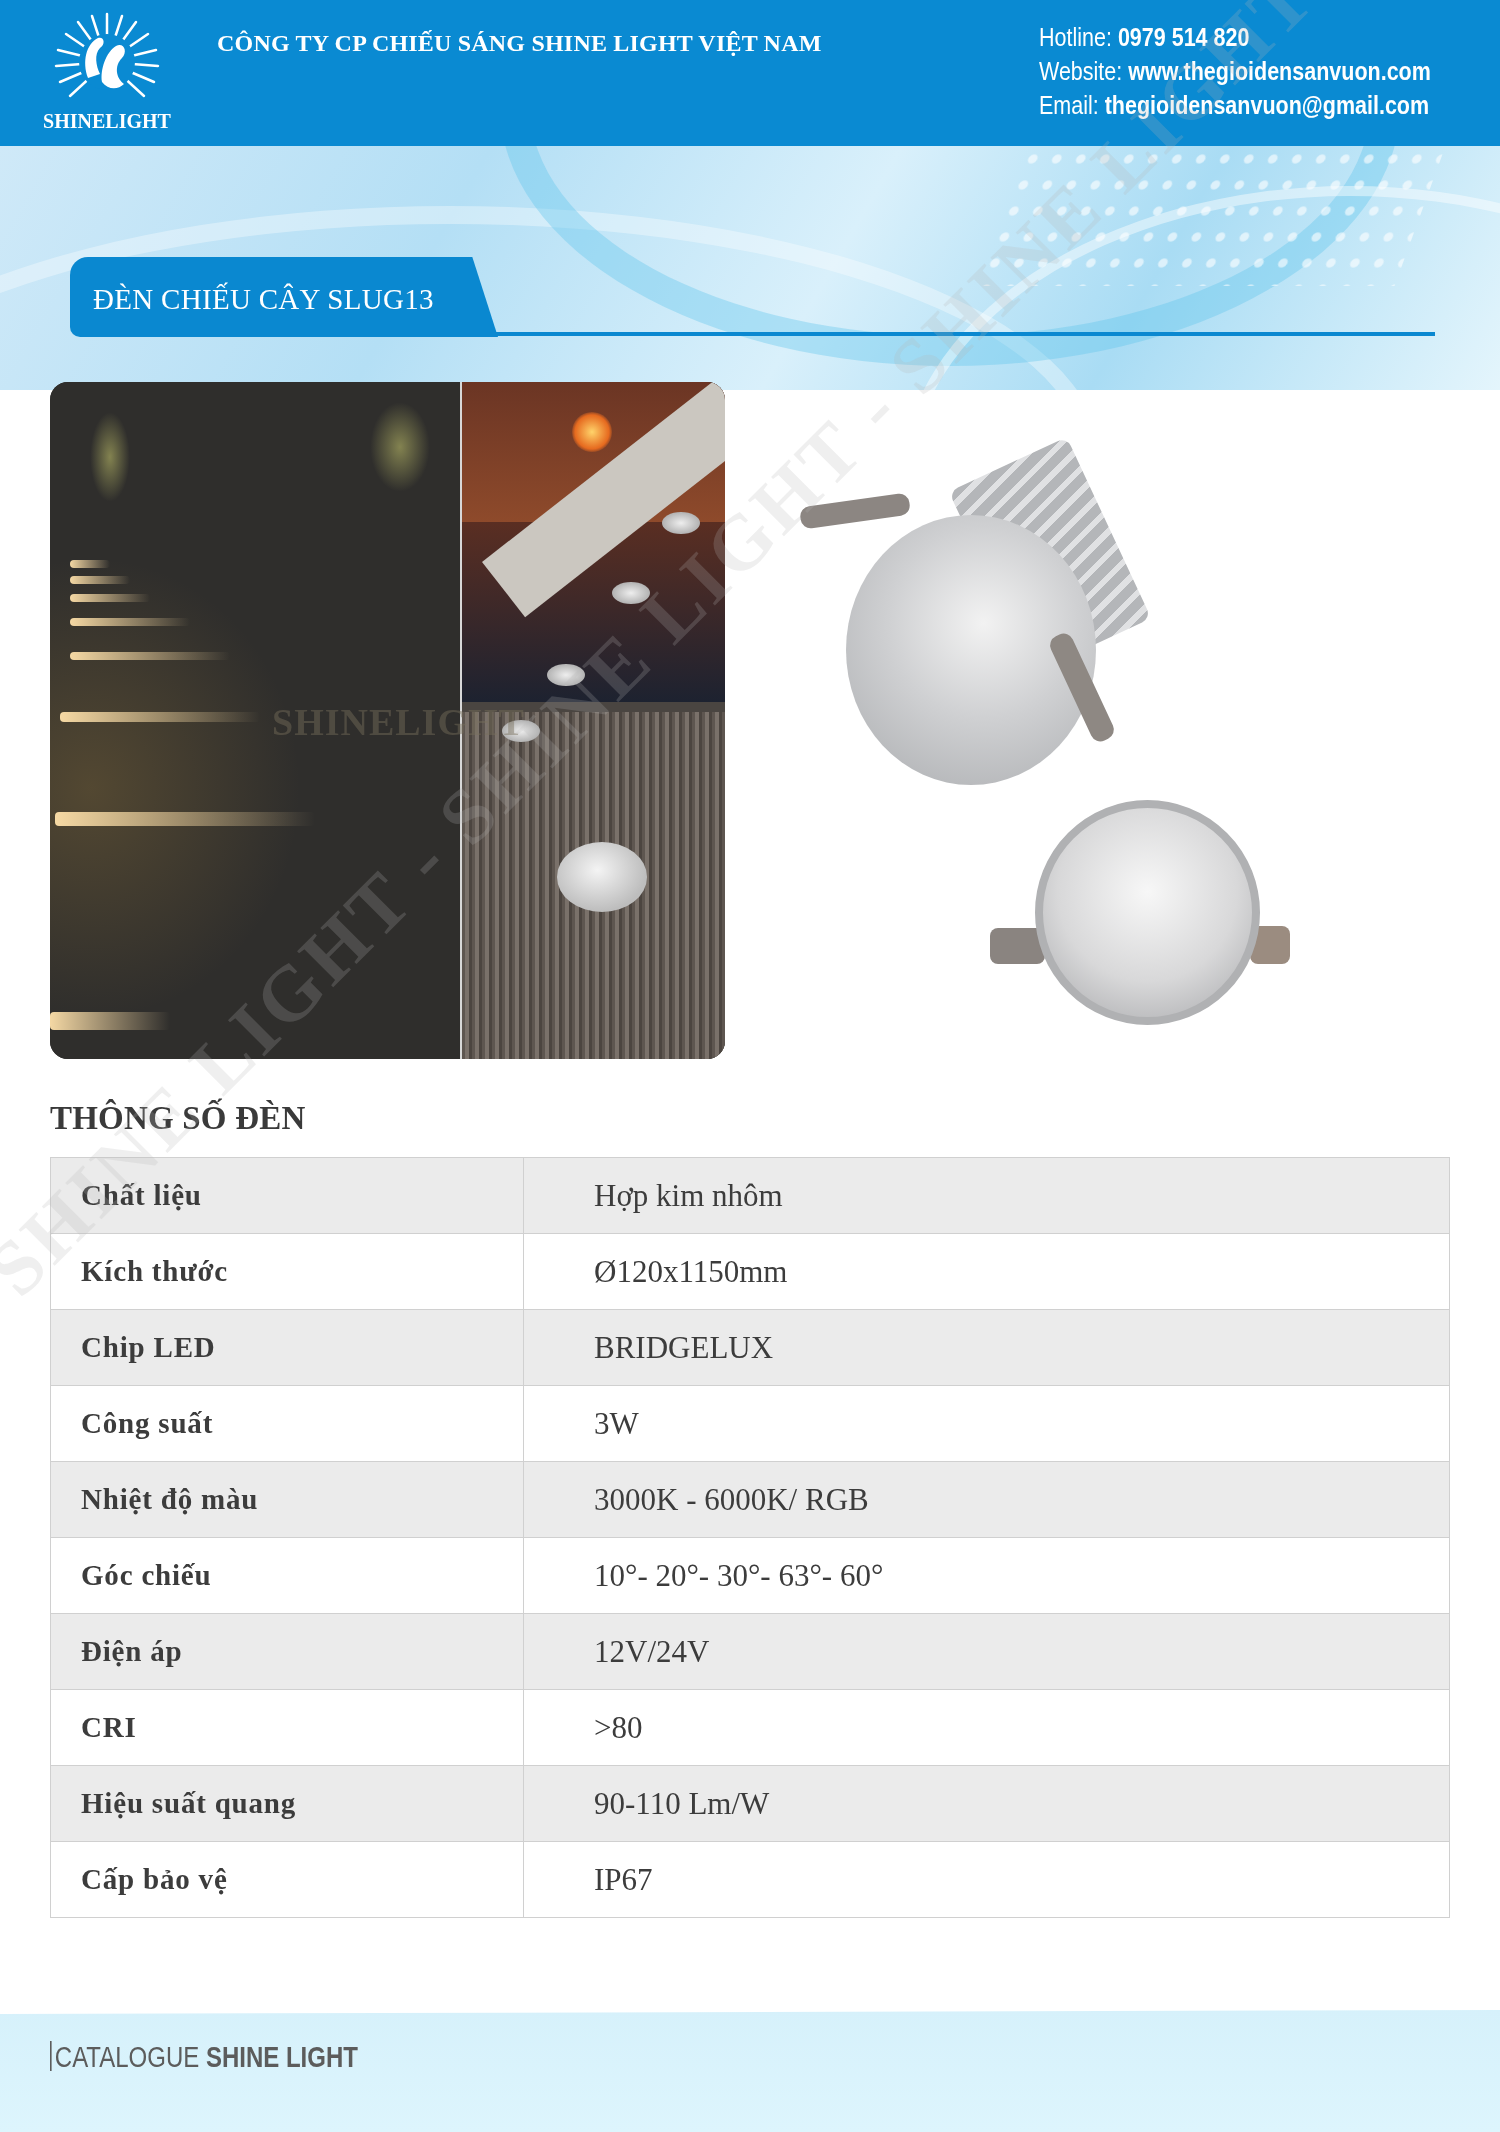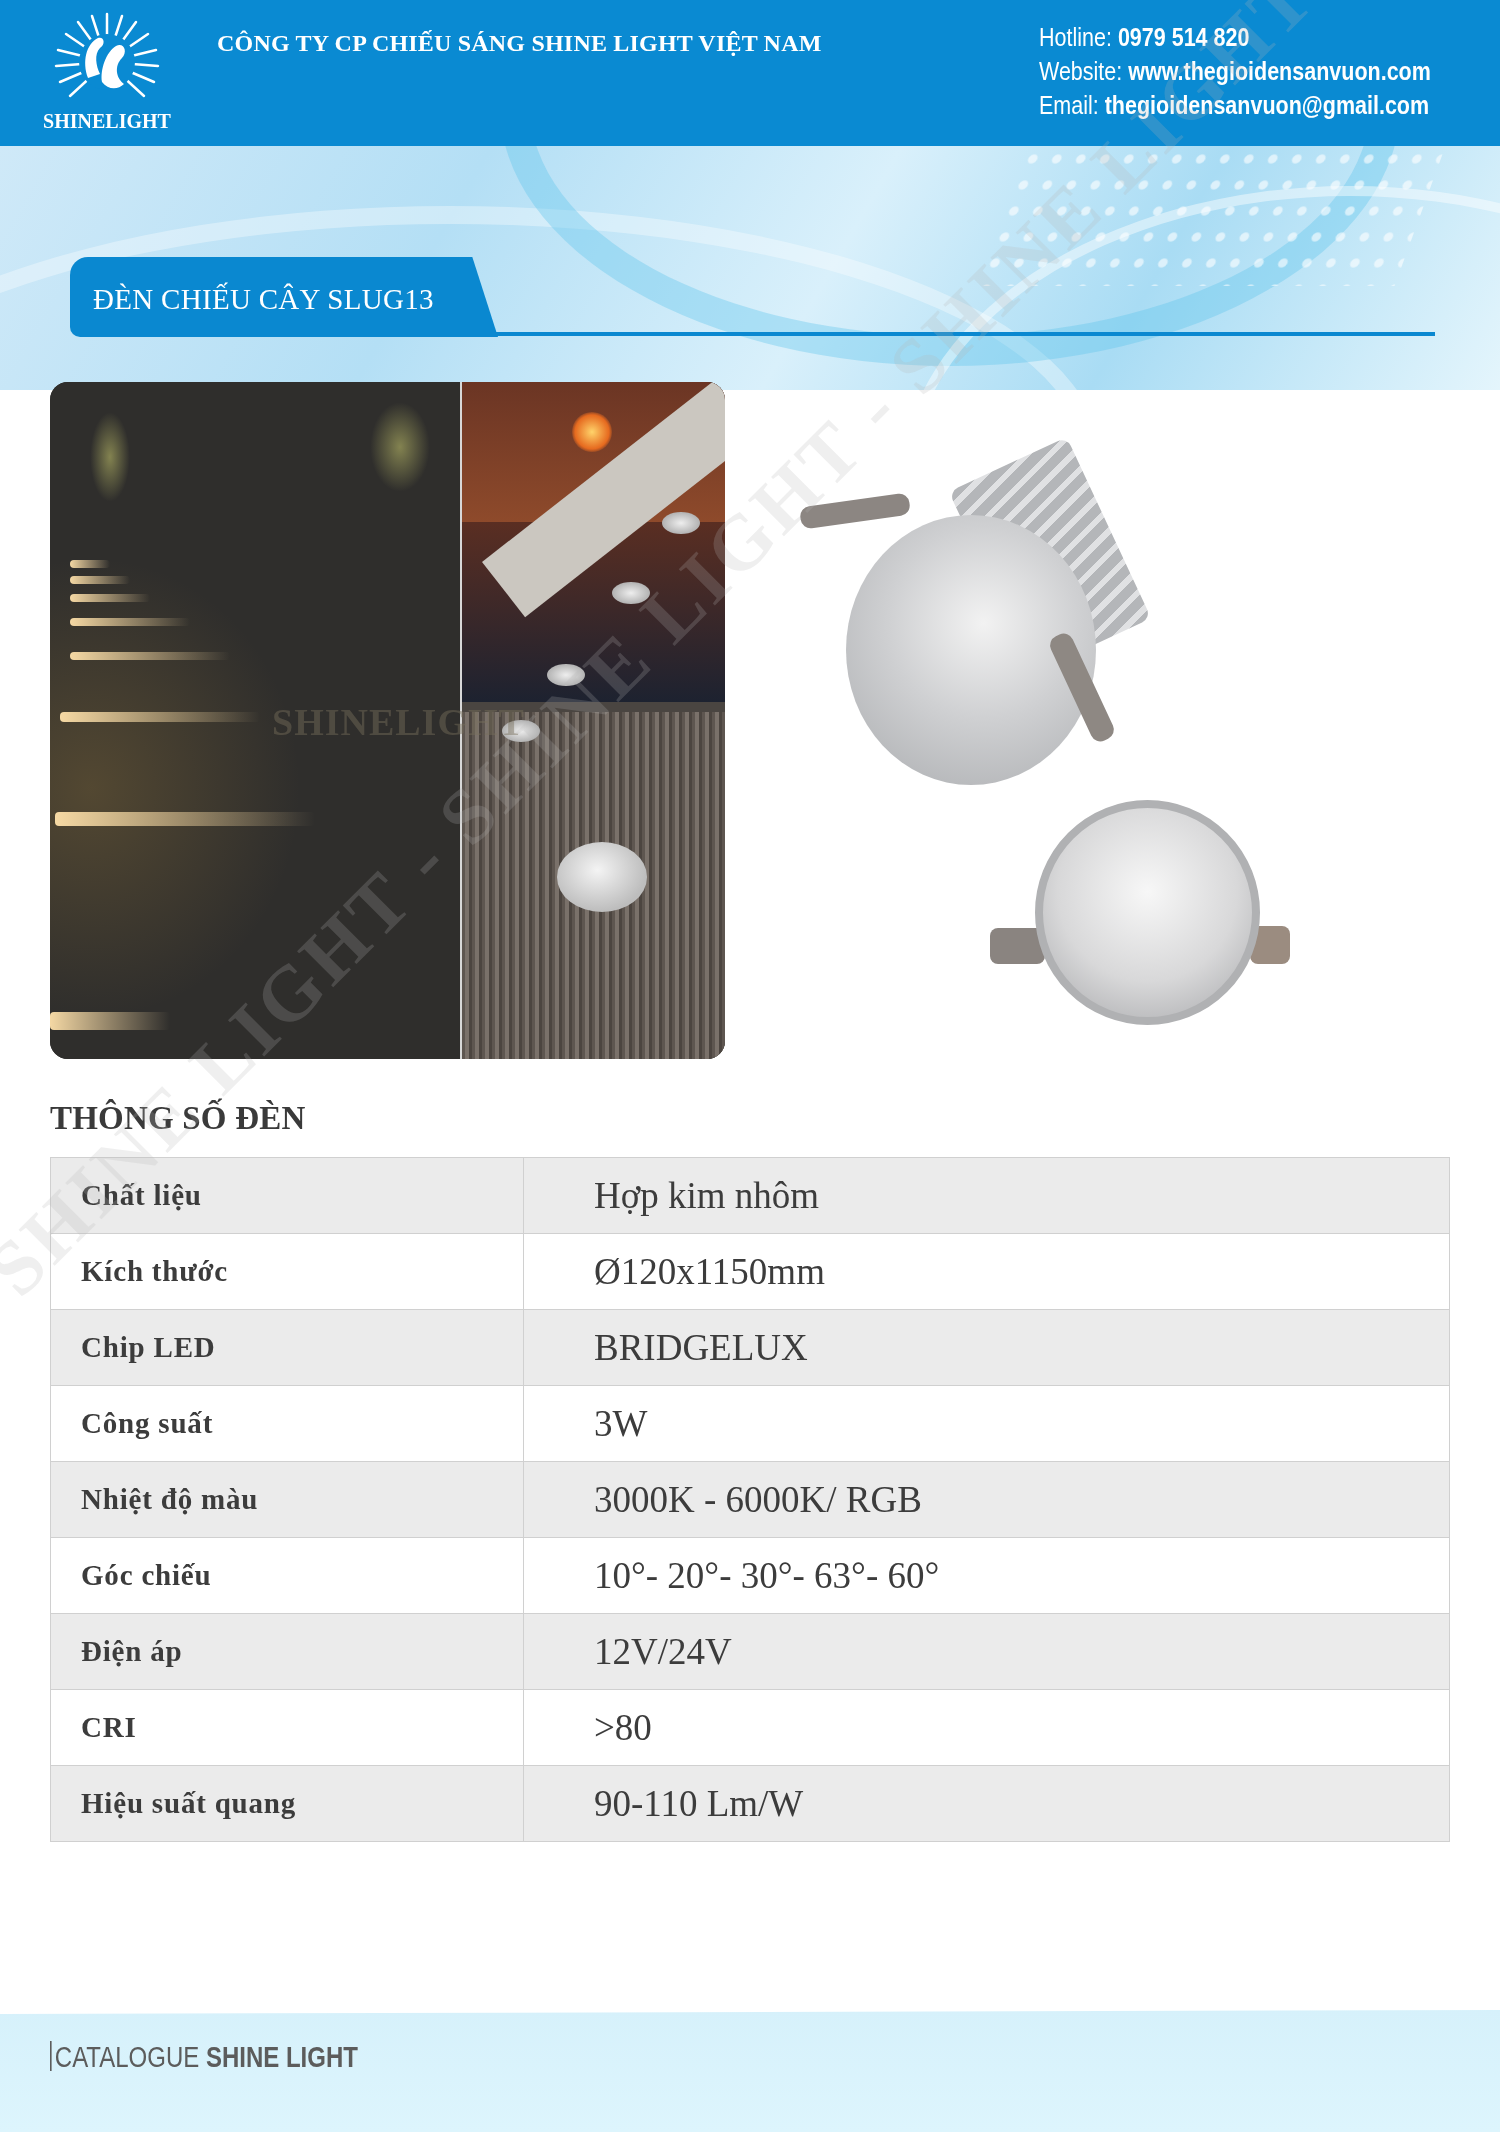--- a/index.html
+++ b/index.html
@@ -72,21 +72,21 @@
 
   
   .spec-heading { position: absolute; left: 50px; top: 1100px; font-family: "Liberation Serif", serif; font-weight: bold;
                   font-size: 33px; color: #3a3a3a; letter-spacing: 0.2px; }
   .spec-table { position: absolute; left: 50px; top: 1157px; width: 1400px; border-collapse: collapse; }
   .spec-table td { height: 76px; border: 1px solid #d0d0d0; vertical-align: middle; }
   .spec-table tr:nth-child(odd) td { background: #ebebeb; }
   .spec-table tr:nth-child(even) td { background: #ffffff; }
   .spec-label { width: 473px; padding-left: 30px; font-family: "Liberation Serif", serif; font-weight: bold;
                 font-size: 29px; color: #3c3c3c; letter-spacing: 0.8px; }
-  .spec-value { padding-left: 70px; font-family: "Liberation Serif", serif; font-size: 37px; color: #3c3c3c; }
+  .spec-value { padding-left: 70px; font-family: "Liberation Serif", serif; font-size: 31px; color: #3c3c3c; }
 
   
   .watermark { position: absolute; left: -30px; top: 1250px; transform: rotate(-45deg); transform-origin: left top;
                font-family: "Liberation Serif", serif; font-weight: bold; font-size: 78px; color: rgba(180,180,180,0.22);
                white-space: nowrap; letter-spacing: 4px; pointer-events: none; }
 
   
   .footer { position: absolute; left: 0; top: 2010px; width: 1500px; height: 122px;
             background: linear-gradient(180deg, #d6f1fb, #ddf5fd); clip-path: polygon(0 4px, 100% 0, 100% 100%, 0 100%); }
   .footer-text { position: absolute; left: 50px; top: 2040px; font-family: "Liberation Sans", sans-serif; font-size: 30px;
@@ -218,20 +218,24 @@
         <td class="spec-value">12V/24V</td>
       </tr>
     <tr>
         <td class="spec-label">CRI</td>
         <td class="spec-value">&gt;80</td>
       </tr>
     <tr>
         <td class="spec-label">Hiệu suất quang</td>
         <td class="spec-value">90-110 Lm/W</td>
       </tr>
+    <tr>
+        <td class="spec-label">Cấp bảo vệ</td>
+        <td class="spec-value">IP67</td>
+      </tr>
   </tbody>
 </table>
 
 <div class="watermark">SHINE LIGHT - SHINE LIGHT - SHINE LIGHT</div>
 
 <div class="footer"></div>
 <div class="footer-text">
   <span class="footer-bar"></span><span>CATALOGUE </span><b>SHINE LIGHT</b>
 </div>
 

